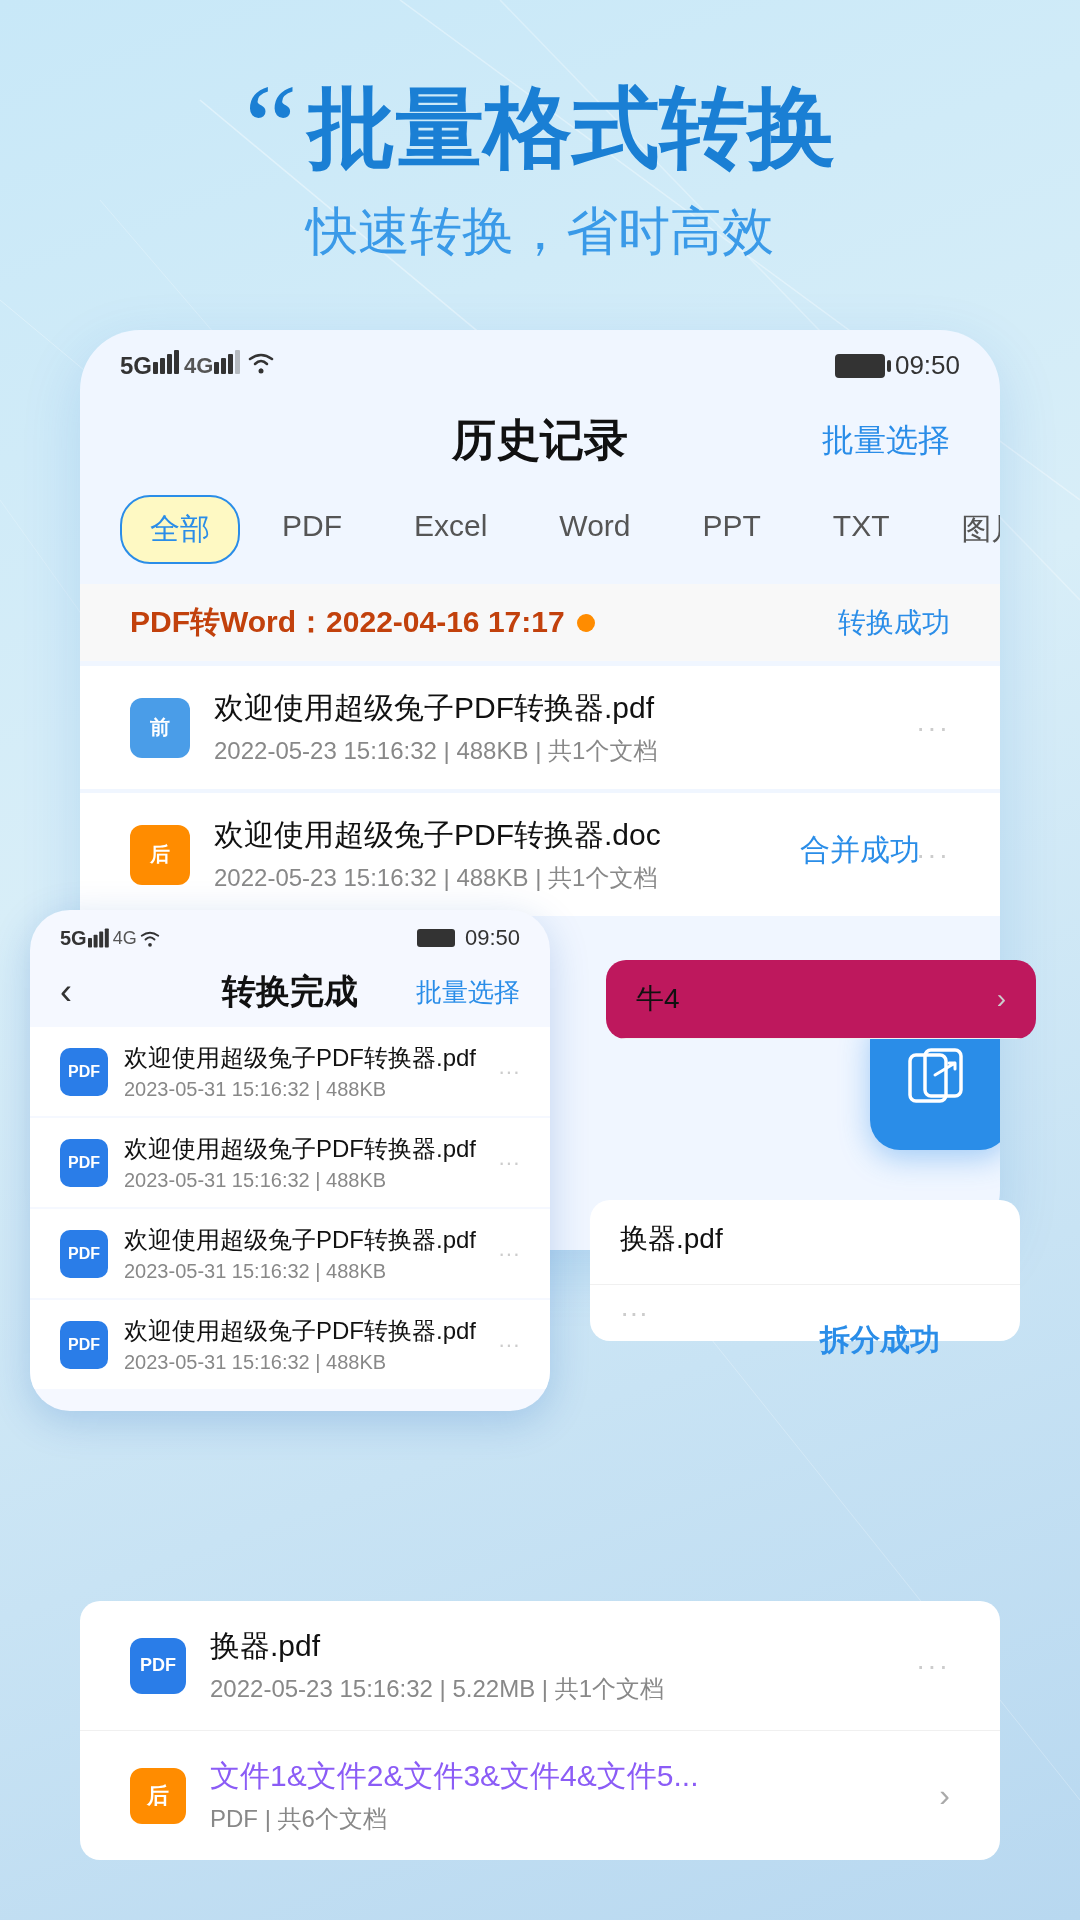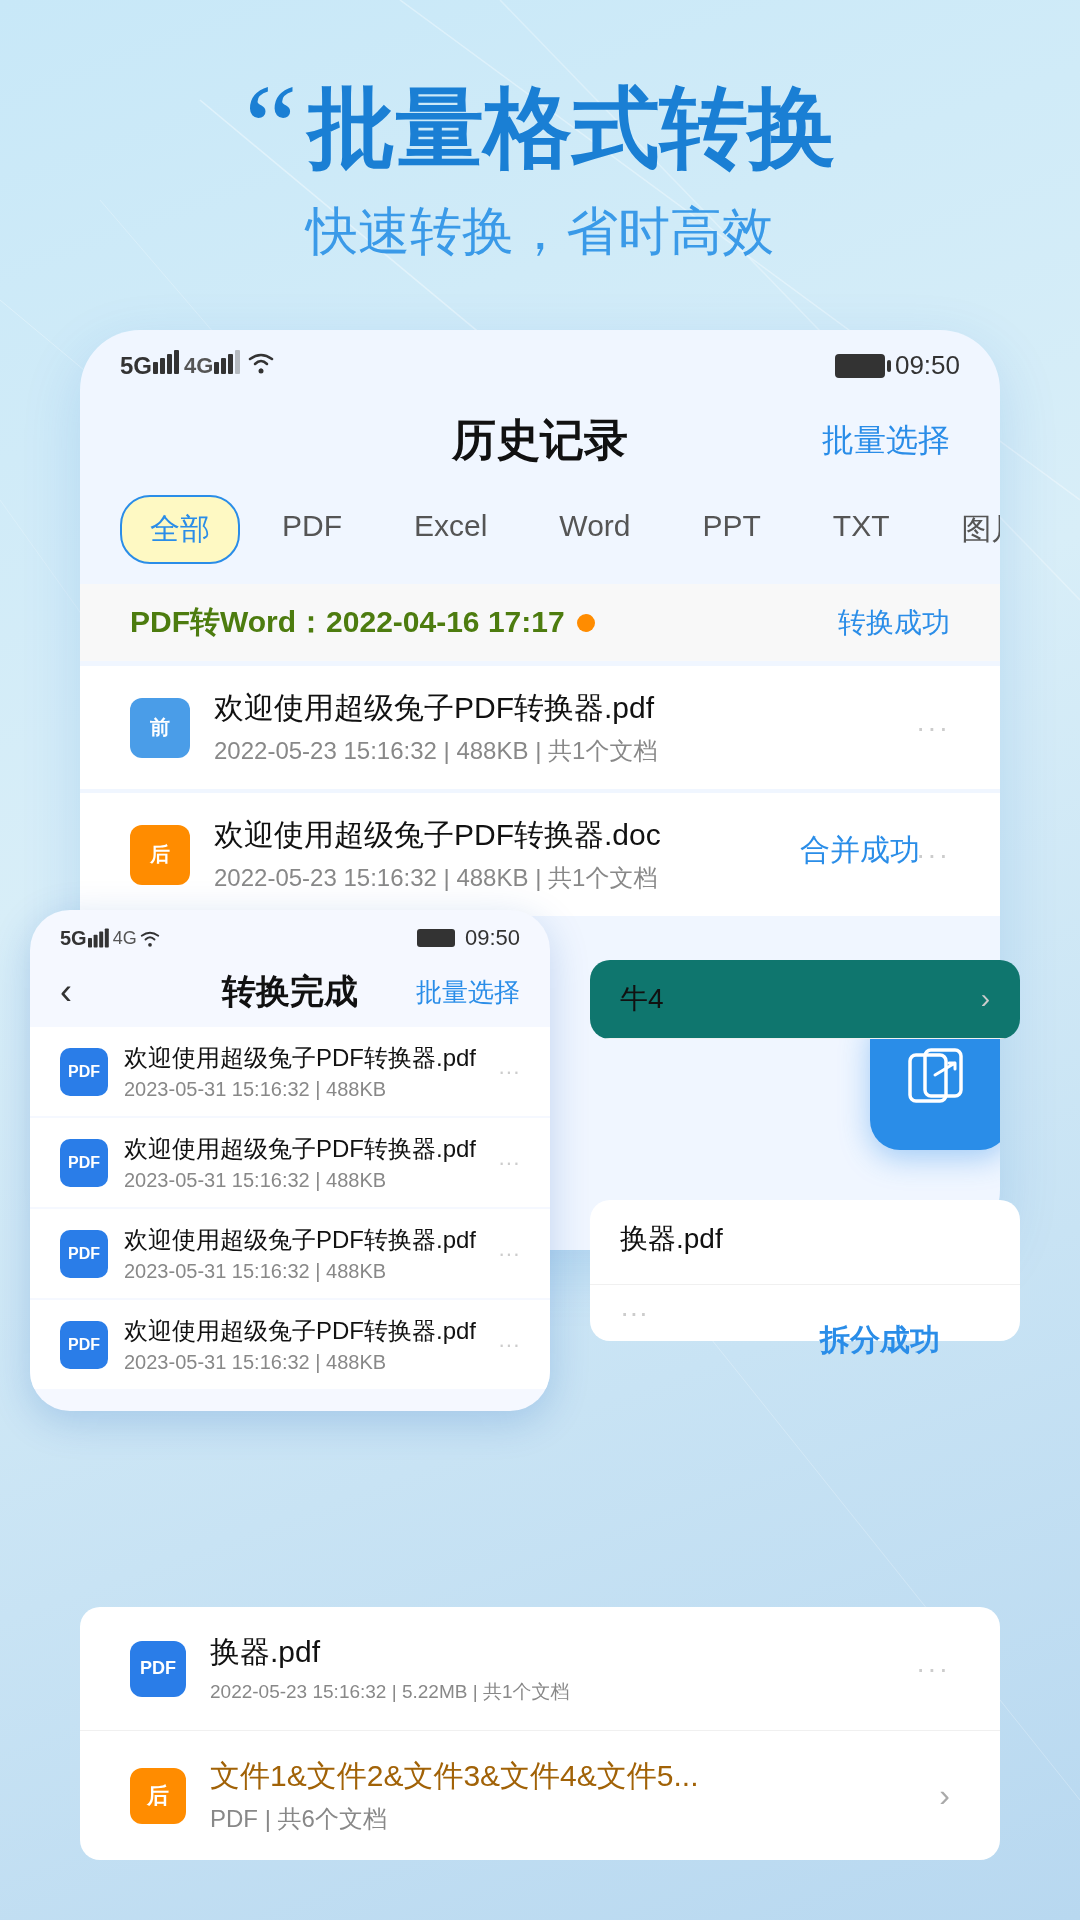--- a/index.html
+++ b/index.html
@@ -132,21 +132,21 @@
       background: #f8f8f8;
       padding: 18px 50px;
       display: flex;
       justify-content: space-between;
       align-items: center;
       margin: 0 0 5px;
     }
     .section-title {
       font-size: 30px;
       font-weight: 600;
-      color: #4d7c0f;
+      color: #c2410c;
       display: flex;
       align-items: center;
       gap: 12px;
     }
     .dot-orange {
       width: 18px; height: 18px;
       background: #ff8c00;
       border-radius: 50%;
       display: inline-block;
     }
@@ -252,23 +252,23 @@
       color: #333; font-size: 36px;
     }
     .phone-secondary .file-item {
       padding: 15px 30px;
       gap: 16px;
     }
 
     
     .merge-card {
       position: absolute;
-      right: 60px;
+      right: 44px;
       top: 960px;
-      background: #0f766e;
+      background: #be185d;
       border-radius: 20px;
       z-index: 4;
       width: 430px;
       overflow: hidden;
     }
     .merge-card-item {
       display: flex;
       align-items: center;
       padding: 20px 30px;
       gap: 16px;
@@ -505,28 +505,28 @@
 </div>
 
 <div style="position:absolute; bottom:60px; left:80px; right:80px; z-index:5; background:white; border-radius:20px; overflow:hidden;">
 
   <div style="padding:25px 50px; display:flex; align-items:center; gap:24px; border-bottom:1px solid #f0f0f0;">
     <div style="width:56px;height:56px;background:#2a7de8;border-radius:12px;display:flex;align-items:center;justify-content:center;">
       <span style="color:white;font-size:18px;font-weight:700;">PDF</span>
     </div>
     <div style="flex:1;">
       <div style="font-size:30px;font-weight:500;color:#111;margin-bottom:6px;">换器.pdf</div>
-      <div style="font-size:19px;color:#888;">2022-05-23  15:16:32  |  5.22MB  |  共1个文档</div>
+      <div style="font-size:24px;color:#888;">2022-05-23  15:16:32  |  5.22MB  |  共1个文档</div>
     </div>
     <span style="color:#ccc;font-size:28px;letter-spacing:2px;">···</span>
   </div>
 
   <div style="padding:25px 50px; display:flex; align-items:center; gap:24px;">
     <div style="width:56px;height:56px;background:#ff8c00;border-radius:12px;display:flex;align-items:center;justify-content:center;">
       <span style="color:white;font-size:22px;font-weight:700;">后</span>
     </div>
     <div style="flex:1;">
-      <div style="font-size:30px;font-weight:500;color:#a16207;margin-bottom:6px;">文件1&amp;文件2&amp;文件3&amp;文件4&amp;文件5...</div>
+      <div style="font-size:30px;font-weight:500;color:#8b5cf6;margin-bottom:6px;">文件1&amp;文件2&amp;文件3&amp;文件4&amp;文件5...</div>
       <div style="font-size:24px;color:#888;">PDF  |  共6个文档</div>
     </div>
     <span style="color:#aaa;font-size:32px;">›</span>
   </div>
 </div>
 
 </body></html>

